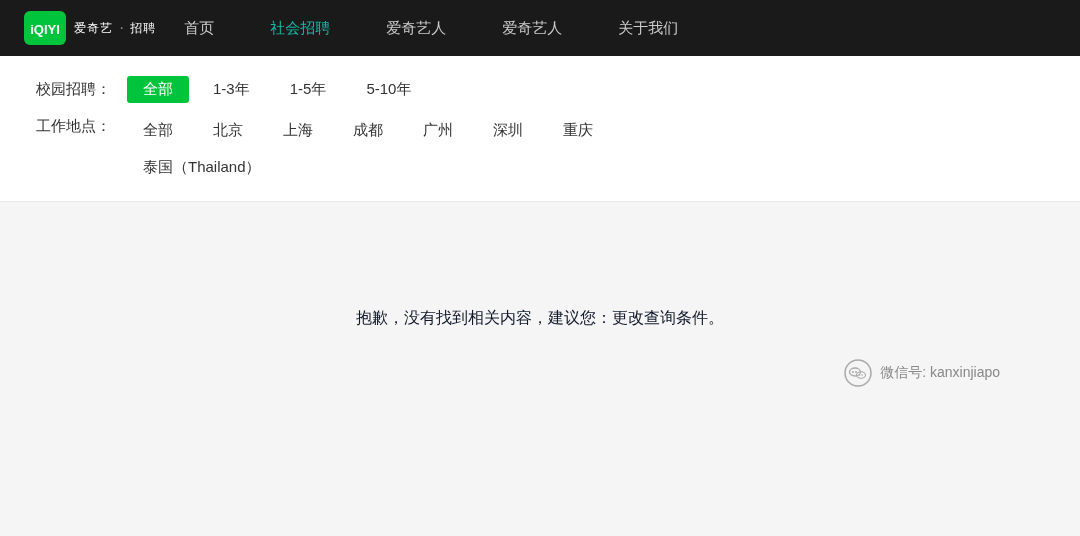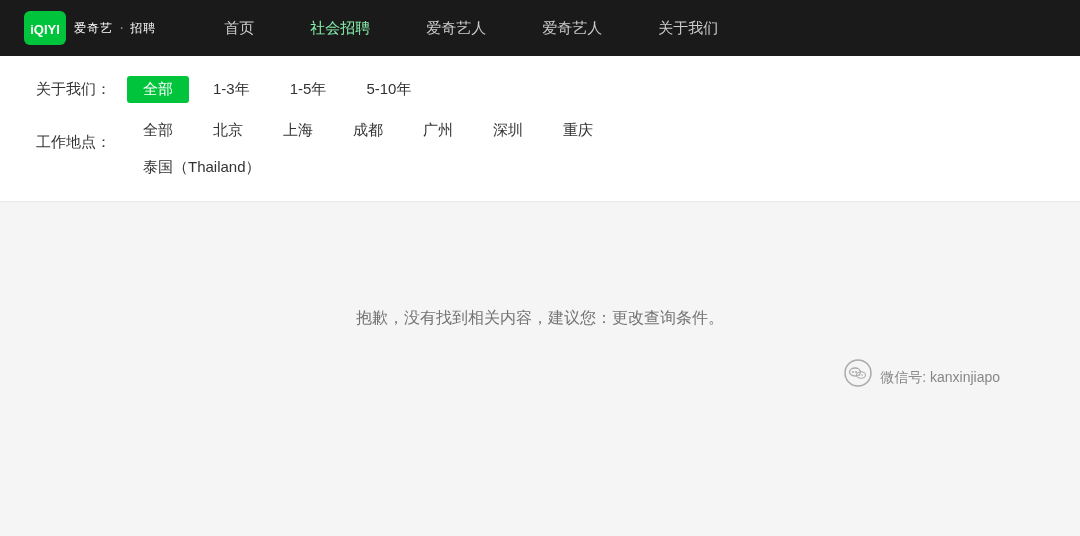--- a/index.html
+++ b/index.html
@@ -15,21 +15,20 @@
     .header {
       background: #1a1a1a;
       height: 56px;
       display: flex;
       align-items: center;
       padding: 0 24px;
     }
     .logo-area {
       display: flex;
       align-items: center;
-      margin-right: 40px;
     }
     .logo-icon {
       width: 42px;
       height: 34px;
       background: #00c43c;
       border-radius: 6px;
       display: flex;
       align-items: center;
       justify-content: center;
       margin-right: 8px;
@@ -55,21 +54,21 @@
       color: #ccc;
       font-size: 15px;
       padding: 0 28px;
       height: 56px;
       display: flex;
       align-items: center;
       cursor: pointer;
       text-decoration: none;
     }
     .nav-item.green-text {
-      color: #86efac;
+      color: #14b8a6;
     }
 
     
     .filter-section {
       background: white;
       padding: 20px 36px;
       border-bottom: 1px solid #e8e8e8;
     }
     .filter-row {
       display: flex;
@@ -122,26 +121,26 @@
       background: #f5f5f5;
       display: flex;
       flex-direction: column;
       align-items: center;
       justify-content: center;
       padding: 60px 0 30px 0;
       min-height: 260px;
     }
     .empty-text {
       font-size: 16px;
-      color: #737373;
+      color: #0f172a;
       margin-bottom: 30px;
     }
     .wechat-row {
       display: flex;
-      align-items: flex-end;
+      align-items: center;
       gap: 8px;
       font-size: 14px;
       color: #888;
       align-self: flex-end;
       margin-right: 80px;
     }
     .wechat-icon {
       width: 28px;
       height: 28px;
     }
@@ -171,31 +170,31 @@
     <a class="nav-item green-text">社会招聘</a>
     <a class="nav-item">爱奇艺人</a>
     <a class="nav-item">爱奇艺人</a>
     <a class="nav-item">关于我们</a>
   </nav>
 </header>
 
 <div class="filter-section">
 
   <div class="filter-row">
-    <span class="filter-label">关于我们：</span>
+    <span class="filter-label">校园招聘：</span>
     <div class="filter-options">
       <span class="filter-option active">全部</span>
       <span class="filter-option">1-3年</span>
       <span class="filter-option">1-5年</span>
       <span class="filter-option">5-10年</span>
     </div>
   </div>
 
   <div class="filter-row" style="align-items: flex-start;">
-    <span class="filter-label" style="margin-top: 16px;">工作地点：</span>
+    <span class="filter-label" style="margin-top: 0;">工作地点：</span>
     <div class="location-block">
       <div class="location-row">
         <span class="filter-option">全部</span>
         <span class="filter-option">北京</span>
         <span class="filter-option">上海</span>
         <span class="filter-option">成都</span>
         <span class="filter-option">广州</span>
         <span class="filter-option">深圳</span>
         <span class="filter-option">重庆</span>
       </div>

